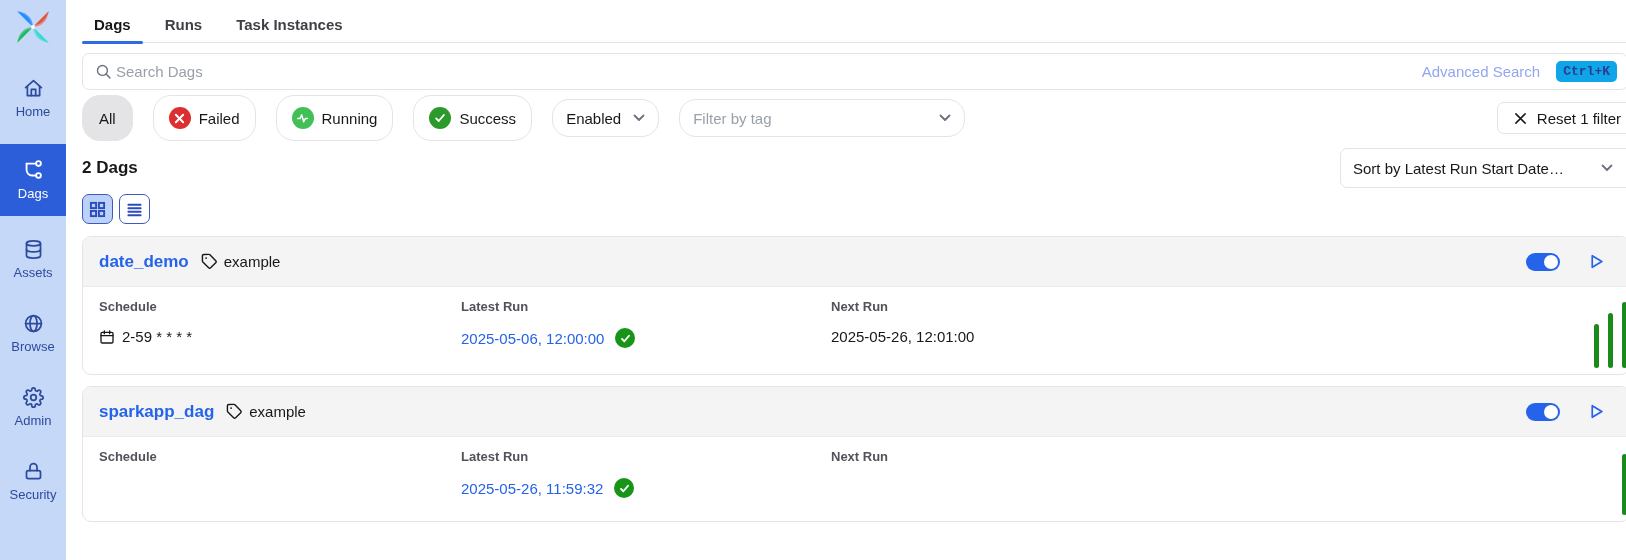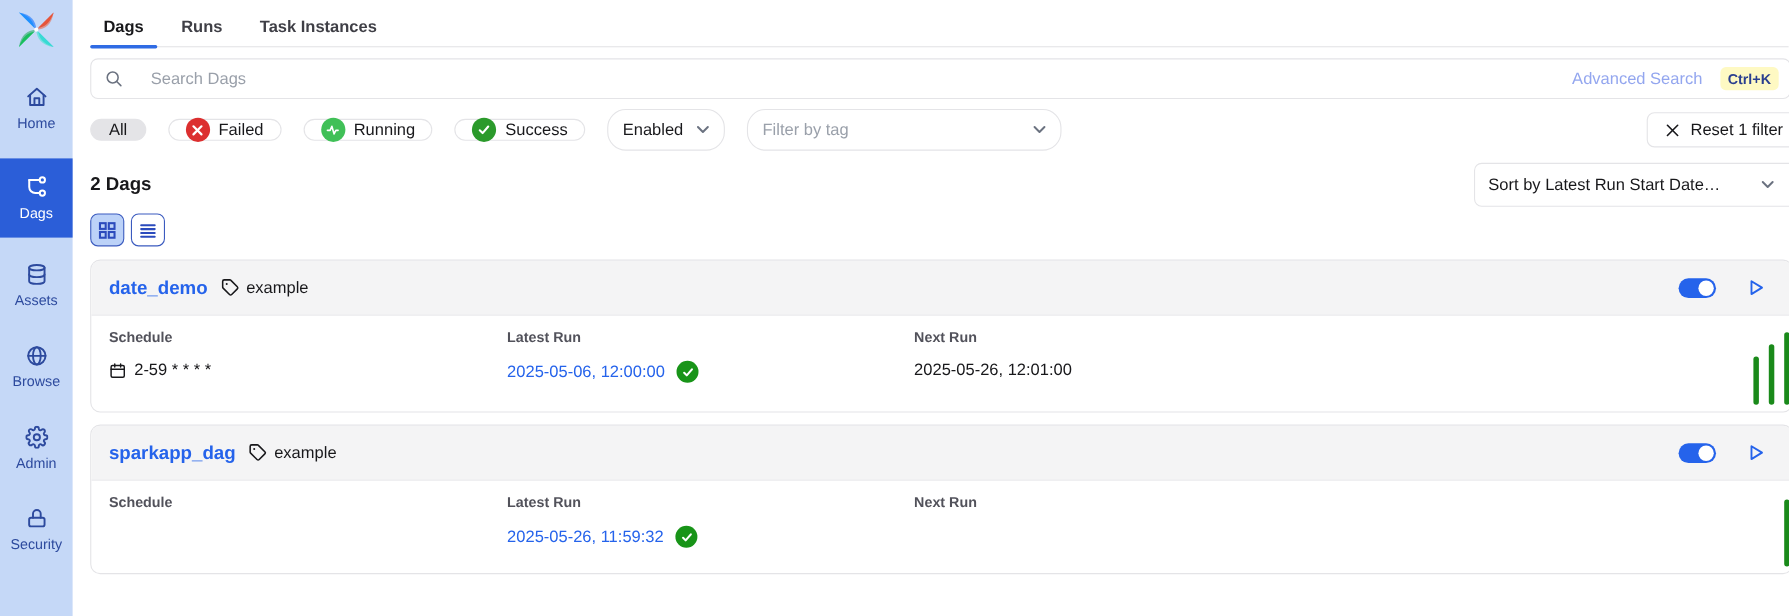--- a/index.html
+++ b/index.html
@@ -24,28 +24,28 @@
   .tabbar { display:flex; padding-top:10px; border-bottom:1px solid #e4e4e7; }
   .tab { padding:6px 12px 9px 12px; font-size:15px; font-weight:700; color:#3f3f46;
     cursor:pointer; position:relative; margin-right:10px; }
   .tab.active { color:#18181b; }
   .tab.active::after { content:""; position:absolute; left:0; right:0; bottom:-2px;
     height:3px; background:#2f6be4; border-radius:2px; }
 
   .searchbar { margin-top:10px; margin-right:-2px; height:37px; border:1px solid #e4e4e7;
     border-radius:7px; display:flex; align-items:center; padding:0 10px 0 12px; }
   .searchbar input { flex:1; border:none; outline:none; font-size:15px; color:#18181b;
-    margin-left:25px; font-family:"Liberation Sans", sans-serif; }
+    margin-left:4px; font-family:"Liberation Sans", sans-serif; }
   .searchbar input::placeholder { color:#9aa0aa; }
   .adv-search { font-size:15px; color:#93a6ef; cursor:pointer; margin-right:16px; white-space:nowrap; }
-  .hotkey { font-family:Liberation Sans, sans-serif; font-size:13px; font-weight:700;
-    color:#2a3e8f; background:#fef9c3; border-radius:5px; padding:3px 7px; white-space:nowrap; }
+  .hotkey { font-family:Liberation Mono, monospace; font-size:13px; font-weight:700;
+    color:#2a3e8f; background:#0ea5e9; border-radius:5px; padding:3px 7px; white-space:nowrap; }
 
   .filters { margin-top:9px; display:flex; align-items:center; gap:20px; height:38px; }
-  .chip { display:flex; align-items:center; gap:8px; height:20px; padding:0 15px;
+  .chip { display:flex; align-items:center; gap:8px; height:46px; padding:0 15px;
     border-radius:18px; border:1px solid #e4e4e7; background:#fff; font-size:15px; cursor:pointer; }
   .chip.all { background:#e4e4e7; border-color:#e4e4e7; padding:0 16px; }
   .state-dot { width:22px; height:22px; border-radius:50%; display:flex;
     align-items:center; justify-content:center; }
   .select-box { display:flex; align-items:center; height:38px; border:1px solid #e4e4e7;
     border-radius:17px; padding:0 13px; font-size:15px; cursor:pointer; background:#fff; }
   .select-box .chev { margin-left:12px; }
   .tag-select { width:286px; color:#9aa0aa; }
   .tag-select .chev { margin-left:auto; }
   .reset-btn { margin-left:auto; margin-right:-12px; display:flex; align-items:center; gap:10px;

